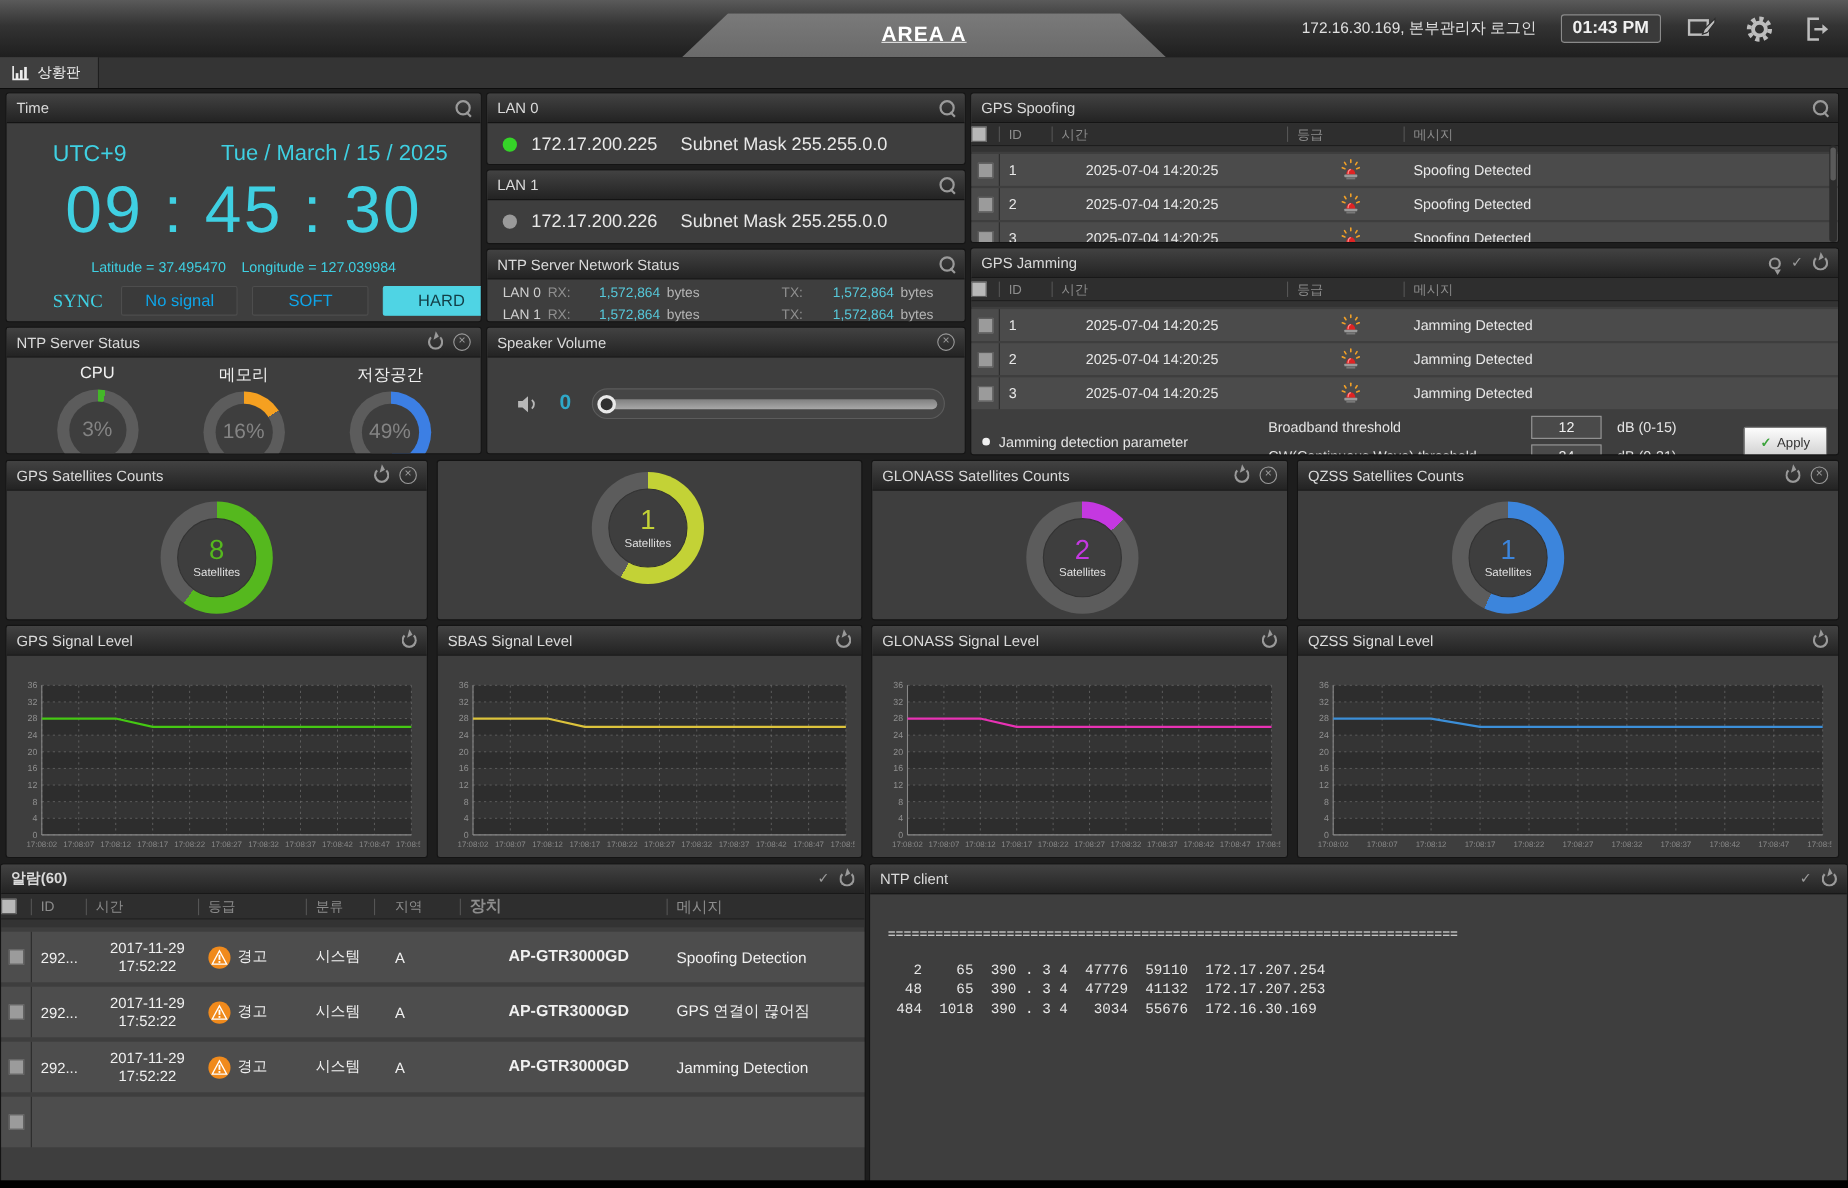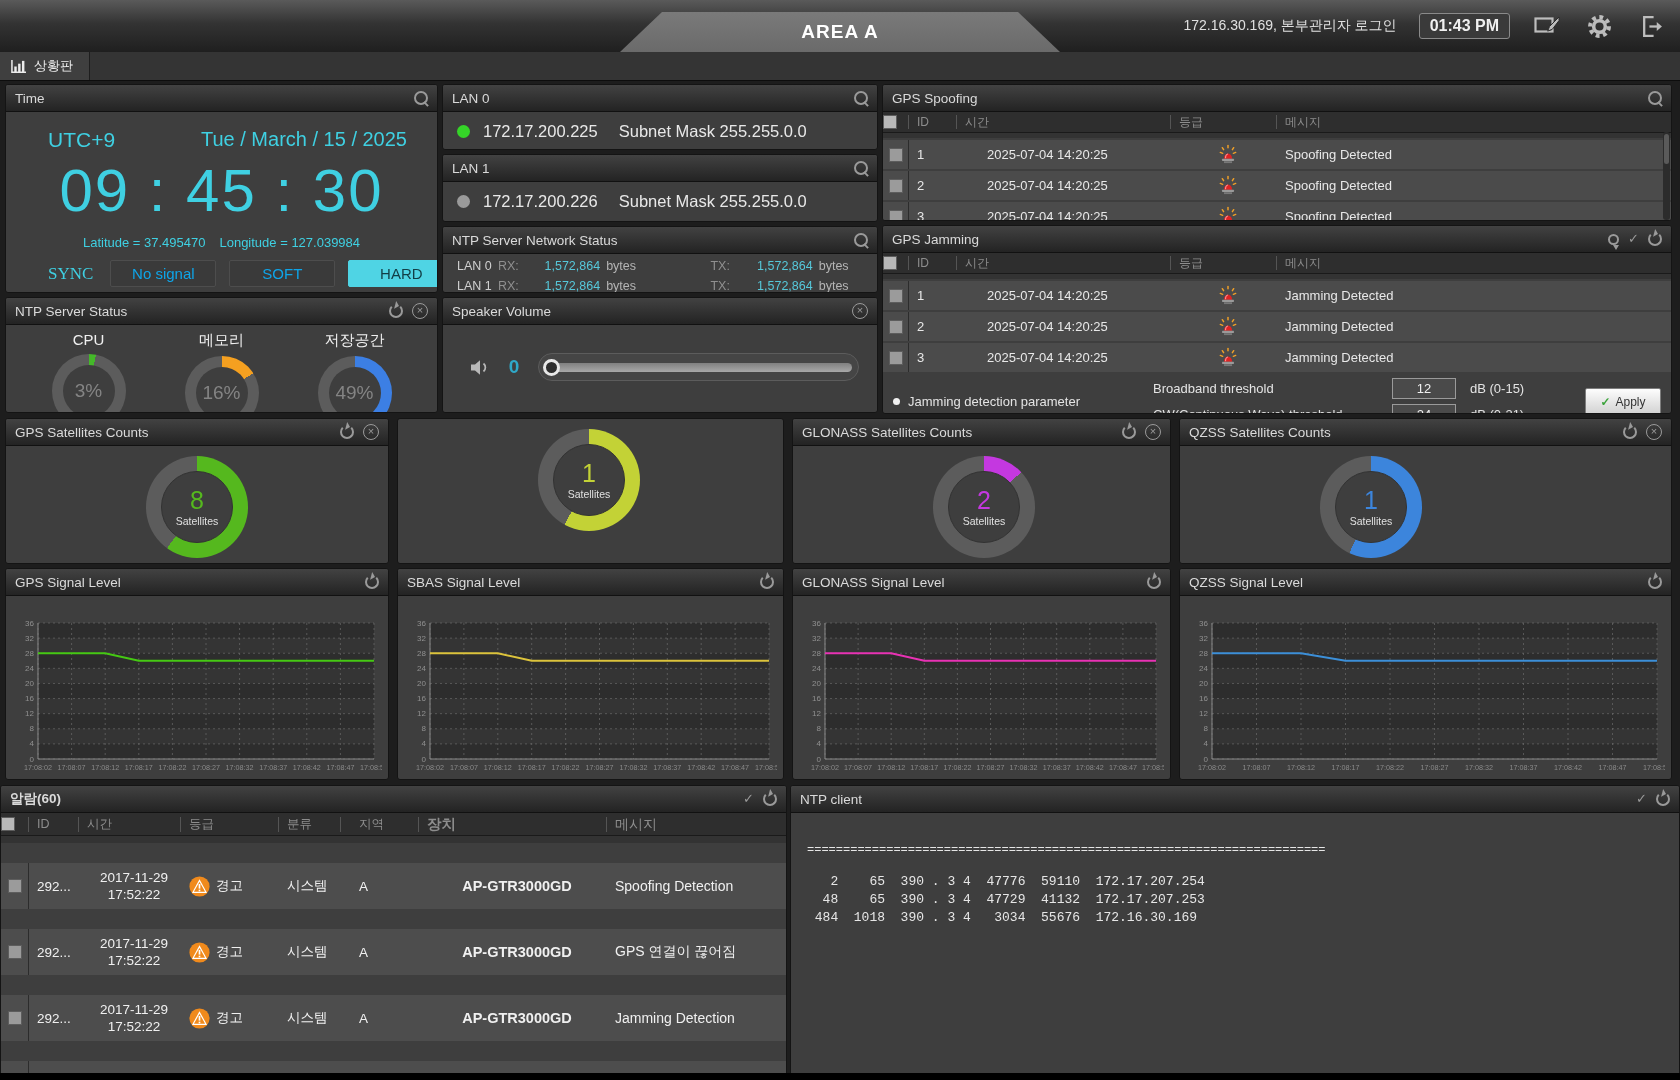--- a/index.html
+++ b/index.html
@@ -6,21 +6,21 @@
   body{width:1680px;height:1080px;position:relative;overflow:hidden;
        font-family:"Liberation Sans", sans-serif; color:#e6e6e6;}
   .stage{position:absolute;inset:0;background:#1d1d1d;}
 
   
   .topbar{position:absolute;left:0;top:0;width:1680px;height:52px;
           background:linear-gradient(#5a5a5a,#333 45%,#1f1f1f);border-bottom:1px solid #101010;}
   .area-tab{position:absolute;left:50%;transform:translateX(-50%);top:12px;width:440px;height:40px;
             background:linear-gradient(#7a7a7a,#6a6a6a);
             clip-path:polygon(42px 0,calc(100% - 42px) 0,100% 100%,0 100%);
-            display:flex;align-items:center;justify-content:center;}
+            display:flex;align-items:center;justify-content:center;text-decoration:underline;}
   .area-tab span{font-size:19px;font-weight:bold;color:#fff;letter-spacing:1px;}
   .topbar-right{position:absolute;right:14px;top:0;height:52px;display:flex;align-items:center;gap:22px;}
   .login-info{font-size:14px;color:#e0e0e0;}
   .clock-badge{border:1px solid #8a8a8a;background:#3a3a3a;border-radius:3px;padding:3px 10px;
                font-size:16px;font-weight:bold;color:#f0f0f0;}
   .tb-icon{display:inline-flex;align-items:center;justify-content:center;width:30px;height:30px;}
 
   
   .tabbar{position:absolute;left:0;top:52px;width:1680px;height:28px;background:#343434;border-bottom:1px solid #0d0d0d;}
   .tab{display:inline-flex;align-items:center;gap:7px;height:28px;padding:0 16px 0 10px;
@@ -125,21 +125,21 @@
   .donut .sats{font-size:10.5px;color:#e0e0e0;margin-top:2px;}
 
   
   .chart-box{position:absolute;left:6px;top:32px;right:6px;bottom:4px;}
 
   
   .al-head{display:flex;align-items:center;height:22px;background:#2e2e2e;border-bottom:1px solid #1a1a1a;color:#8d8d8d;font-size:12.5px;}
   .al-head .c{border-right:1px solid #555;height:15px;line-height:15px;padding-left:8px;box-sizing:border-box;}
   .al-head .c:last-child{border-right:none;}
   .al-gap{height:7px;background:#333;}
-  .al-row{display:flex;align-items:center;height:46px;background:#4d4d4d;margin-top:20px;font-size:13.5px;color:#f0f0f0;}
+  .al-row{display:flex;align-items:center;height:46px;background:#4d4d4d;margin-top:4px;font-size:13.5px;color:#f0f0f0;}
   .al-row .c{display:flex;align-items:center;height:100%;box-sizing:border-box;padding-left:8px;}
   .ac-cb{width:28px;justify-content:center;padding-left:0 !important;border-right:1px solid #2c2c2c;}
   .ac-id{width:50px;} .ac-time{width:102px;flex-direction:column;justify-content:center;align-items:flex-start;line-height:17px;}
   .ac-grade{width:98px;gap:6px;} .ac-cat{width:62px;} .ac-reg{width:78px;padding-left:18px !important;}
   .ac-dev{width:188px;font-weight:bold;font-size:14.5px;} .ac-msg{flex:1;font-size:14px;}
 
   
   .ntpc-body{padding:12px 16px;color:#e6e6e6;}
   .ntpc-h{font-size:14.5px;}
   .ntpc-sep{font-family:"Liberation Mono", monospace;font-size:12px;margin-top:18px;letter-spacing:0;}

